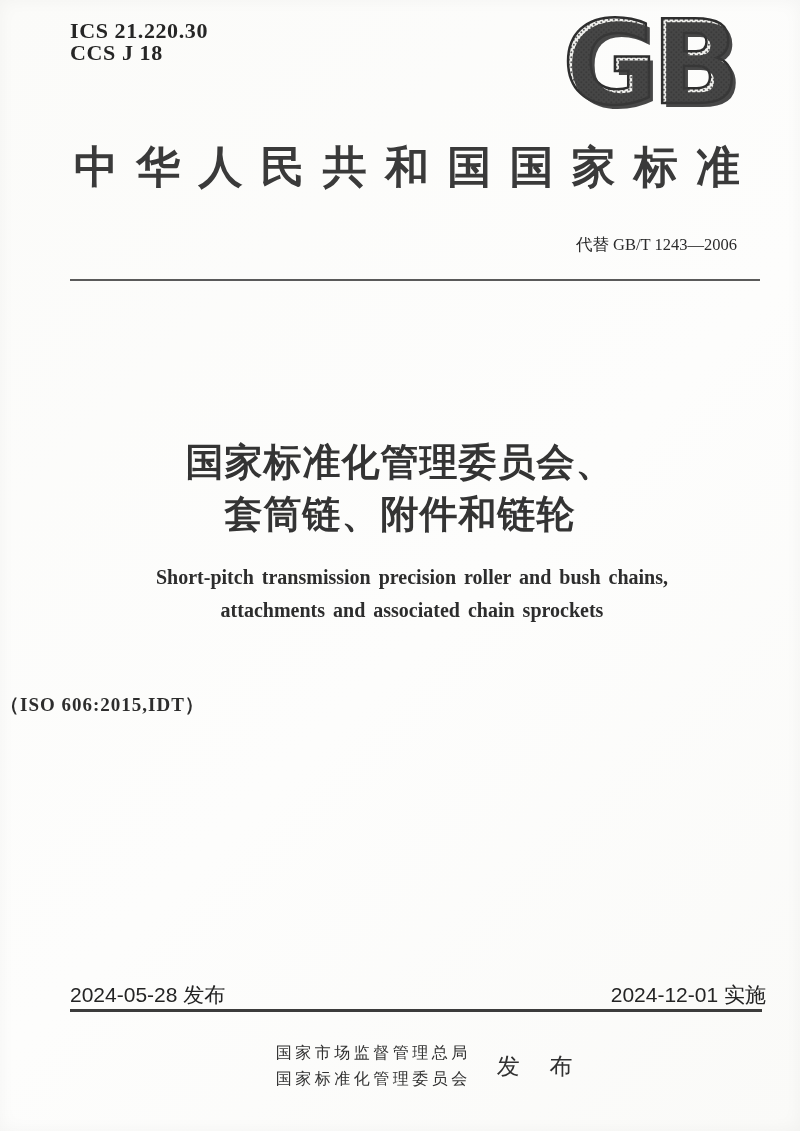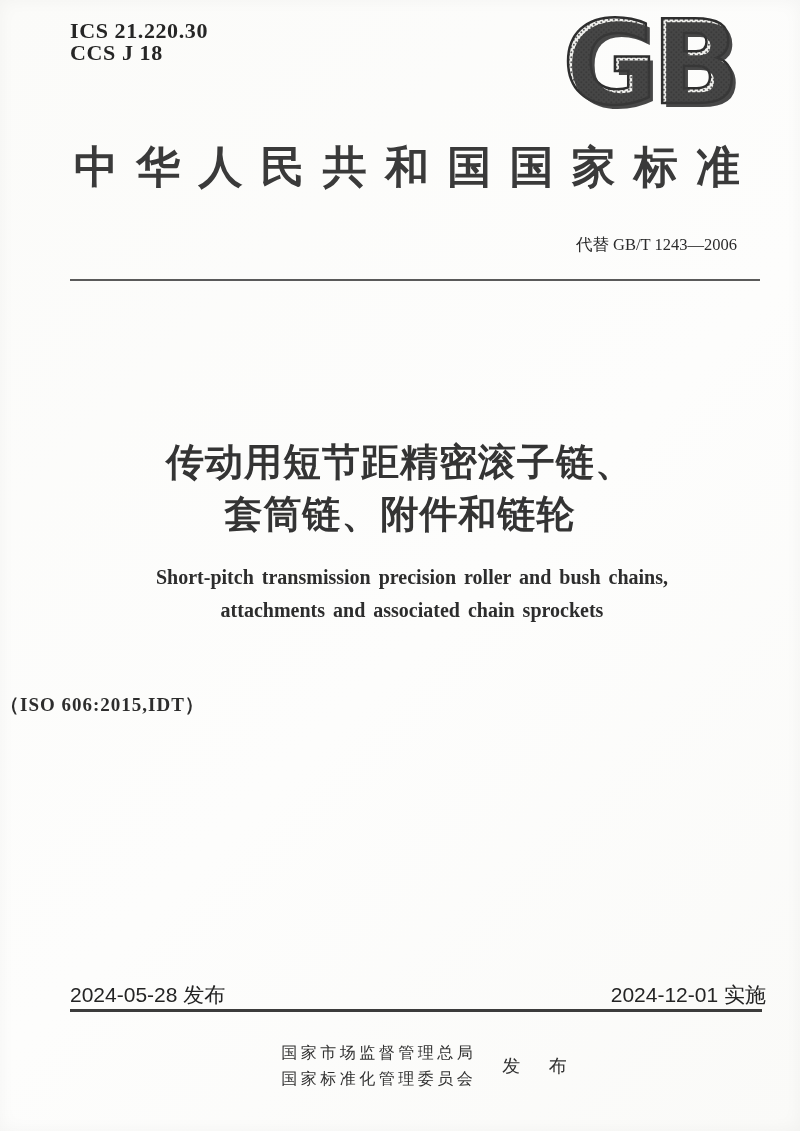--- a/index.html
+++ b/index.html
@@ -170,21 +170,21 @@
     font-size: 16px;
     line-height: 26px;
     letter-spacing: 3.5px;
     color: #303030;
     text-align: justify;
     text-align-last: justify;
     -moz-text-align-last: justify;
   }
   .release-label {
     font-family: "Liberation Serif", serif;
-    font-size: 18px;
+    font-size: 23px;
     letter-spacing: 12px;
     color: #303030;
     white-space: nowrap;
     text-align: right;
   }
 </style>
 </head>
 <body>
 
 <div class="page">
@@ -209,21 +209,21 @@
   </div>
 
   <div class="heading">中华人民共和国国家标准</div>
 
 
   <div class="supersedes">代替 GB/T 1243—2006</div>
 
   <div class="rule-thin"></div>
 
   <div class="title-zh">
-    <div>传动用短节距精密滚子链、</div>
+    <div>国家标准化管理委员会、</div>
     <div>套筒链、附件和链轮</div>
   </div>
 
   <div class="title-en">
     <div>Short-pitch transmission precision roller and bush chains,</div>
     <div>attachments and associated chain sprockets</div>
   </div>
 
   <div class="idt-note">（ISO 606:2015,IDT）</div>
 

